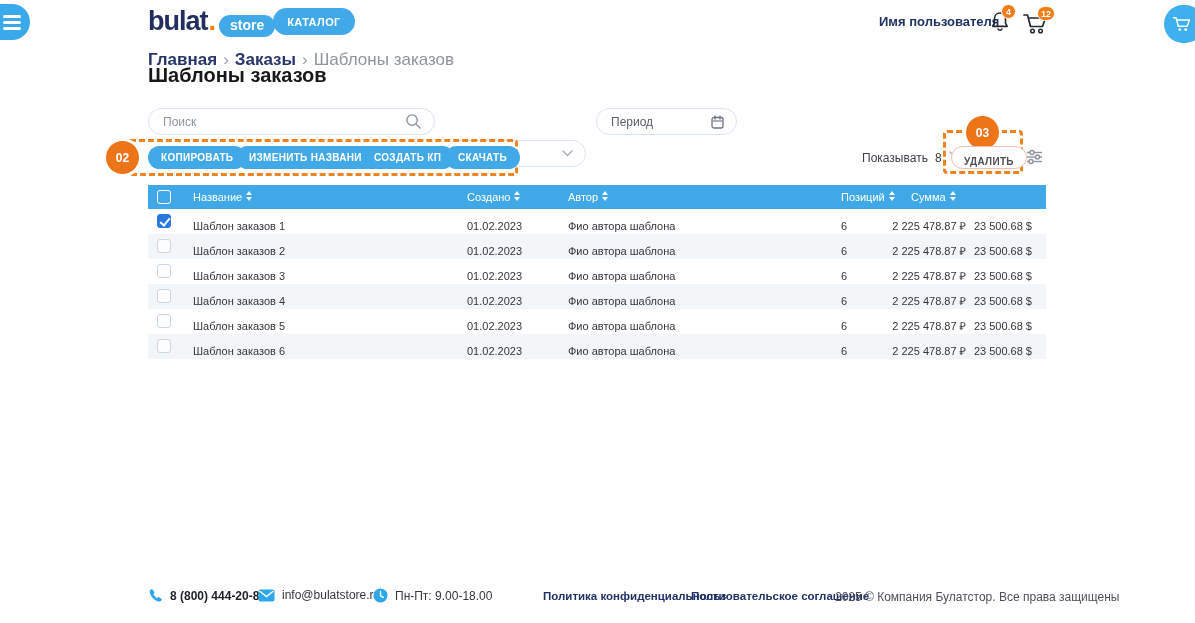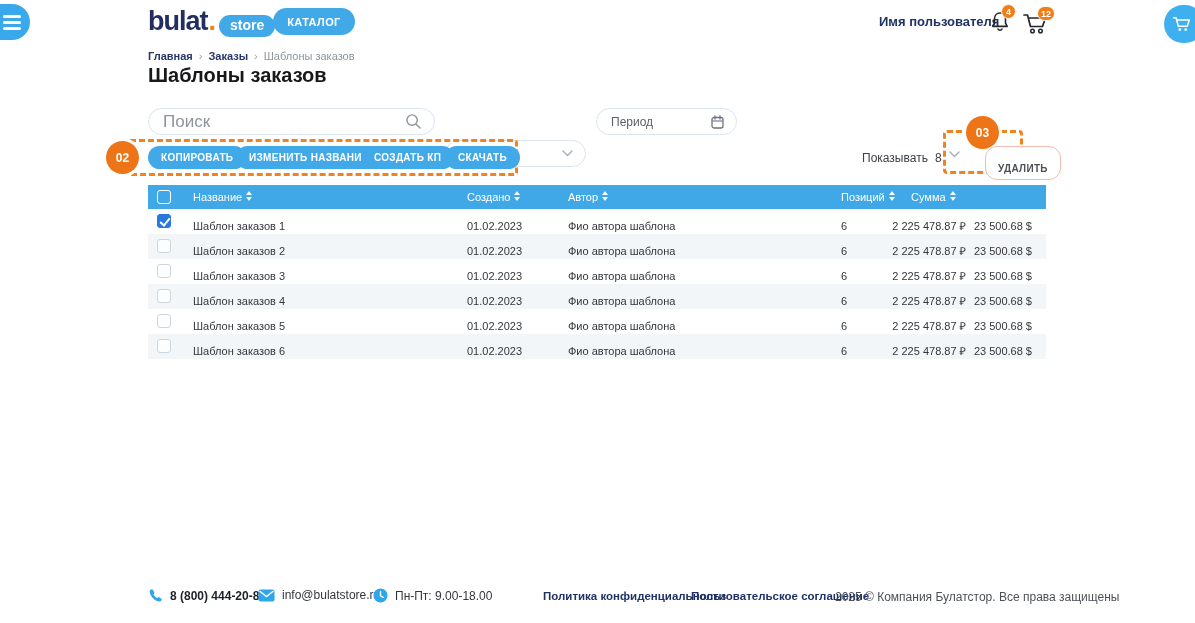--- a/index.html
+++ b/index.html
@@ -28,30 +28,30 @@
   .hdr-search input { flex:1; border:none; outline:none; background:transparent; font-family:inherit;
     font-size:12px; color:#333; }
   .hdr-search input::placeholder { color:#9aa1aa; }
   .user-name { position:absolute; left:879px; top:14px; font-size:13px; font-weight:700; color:#203266; cursor:pointer; }
   .ic-wrap { position:absolute; cursor:pointer; }
   .badge { position:absolute; top:-6px; left:12px; min-width:15px; height:15px; border-radius:8px; background:#f07d17;
     color:#fff; font-size:9px; font-weight:700; display:flex; align-items:center; justify-content:center; padding:0 3px;
     border:1.5px solid #fff; }
 
   
-  .crumbs { position:absolute; left:148px; top:50px; font-size:11px; display:flex; gap:6px; align-items:center; }
+  .crumbs { position:absolute; left:148px; top:50px; font-size:17px; display:flex; gap:6px; align-items:center; }
   .crumbs .lnk { color:#27356b; font-weight:700; cursor:pointer; }
   .crumbs .sep { color:#9aa1aa; }
   .crumbs .cur { color:#8d949c; }
   .page-title { position:absolute; left:148px; top:64px; font-size:20px; font-weight:700; color:#17181a; }
 
   
   .pill-field { position:absolute; top:108px; height:27px; border:1px solid #d9e4ee; border-radius:16px;
     background:#fff; display:flex; align-items:center; padding:0 12px 0 14px; }
-  .pill-field input { flex:1; border:none; outline:none; background:transparent; font-family:inherit; font-size:17px; color:#333; }
+  .pill-field input { flex:1; border:none; outline:none; background:transparent; font-family:inherit; font-size:12px; color:#333; }
   .pill-field input::placeholder { color:#8d949c; }
   .pf-search { left:148px; width:287px; }
   .pf-select { left:445px; width:141px; cursor:pointer;margin-top:32px; }
   .pf-period { left:596px; width:141px; cursor:pointer; }
   .pf-label { flex:1; font-size:12px; color:#3c4048; }
   .pf-label.muted { color:#5b6068; }
 
   
   .ann-rect { position:absolute; border:3px dashed #f0831f; border-radius:4px; pointer-events:none; }
   .ann-rect.r02 { left:126px; top:139px; width:392px; height:37px; }
@@ -61,22 +61,22 @@
     box-shadow:0 0 0 3px #fff; z-index:5; }
   .ann-badge.b02 { left:106px; top:141px; }
   .ann-badge.b03 { left:966px; top:116px; }
   .btn-blue { position:absolute; top:146px; height:23px; border:none; border-radius:12px; background:#41a9e8;
     color:#fff; font-family:inherit; font-size:10px; font-weight:700; letter-spacing:.3px; padding:0 13px; cursor:pointer; }
   .b-copy { left:148px; }
   .b-rename { left:236px; }
   .b-kp { left:361px; }
   .b-dl { left:445px; }
   .show-group { position:absolute; left:862px; top:151px; display:flex; gap:7px; font-size:12px; color:#3c4048; cursor:pointer; }
-  .btn-delete { position:absolute; left:985px; top:146px; height:23px; border:1px solid #f3bcb0; border-radius:12px;
-    background:#fff; color:#4d5156; font-family:inherit; font-size:10px; font-weight:700; letter-spacing:.3px; padding:16px 12px; cursor:pointer; z-index:6; }
+  .btn-delete { position:absolute; left:951px; top:146px; height:23px; border:1px solid #f3bcb0; border-radius:12px;
+    background:#fff; color:#4d5156; font-family:inherit; font-size:10px; font-weight:700; letter-spacing:.3px; padding:9px 12px; cursor:pointer; z-index:6; }
   .sliders { position:absolute; left:1026px; top:149px; cursor:pointer; }
 
   
   .tbl { position:absolute; left:148px; top:185px; width:898px; }
   .tbl-head { display:flex; align-items:center; height:24px; background:#41a8e7; color:#fff; font-size:11px; position:relative; }
   .tbl-head .cb { position:absolute; left:9px; top:5px; width:14px; height:14px; border:1.5px solid #fff; border-radius:3px; background:transparent; cursor:pointer; }
   .th { position:absolute; display:flex; gap:4px; }
   .th-name{ left:45px; } .th-created{ left:319px; } .th-author{ left:420px; } .th-pos{ left:693px; } .th-sum{ left:763px; }
   .sort { display:inline-flex; flex-direction:column; gap:2px; cursor:pointer; }
   .sort i { width:0; height:0; border-left:3.5px solid transparent; border-right:3.5px solid transparent; display:block; }

